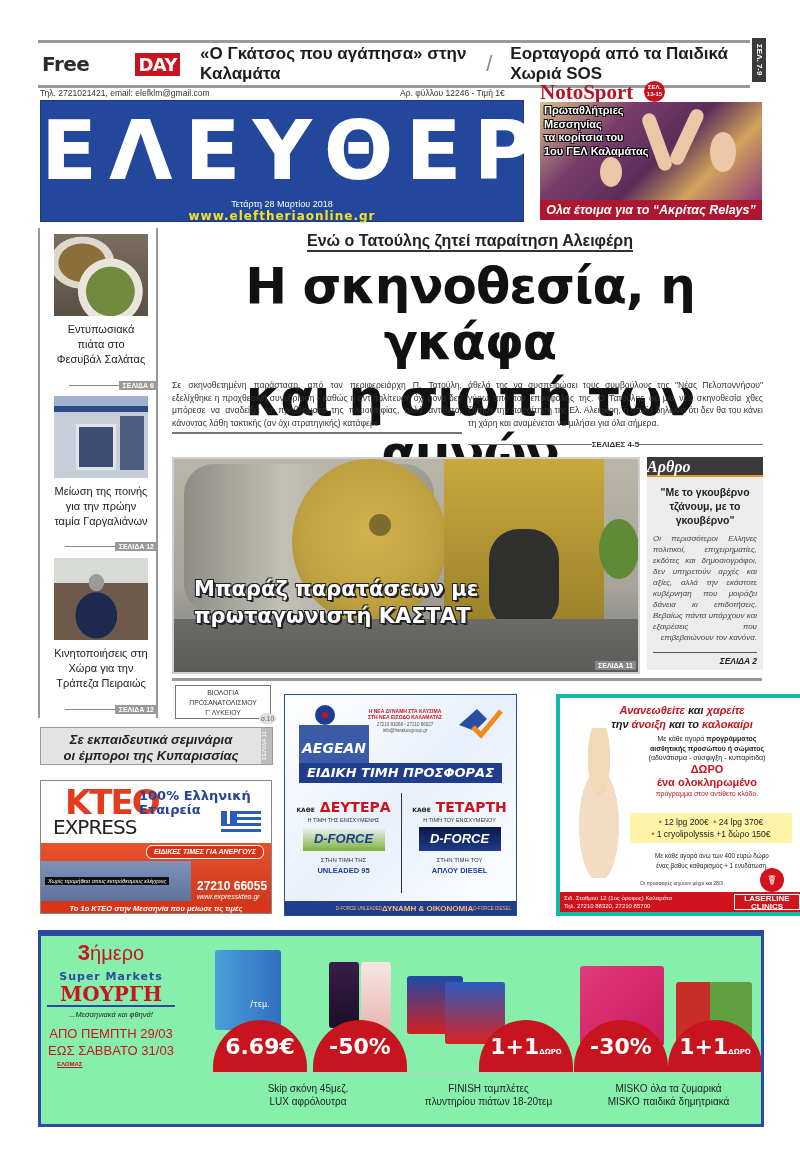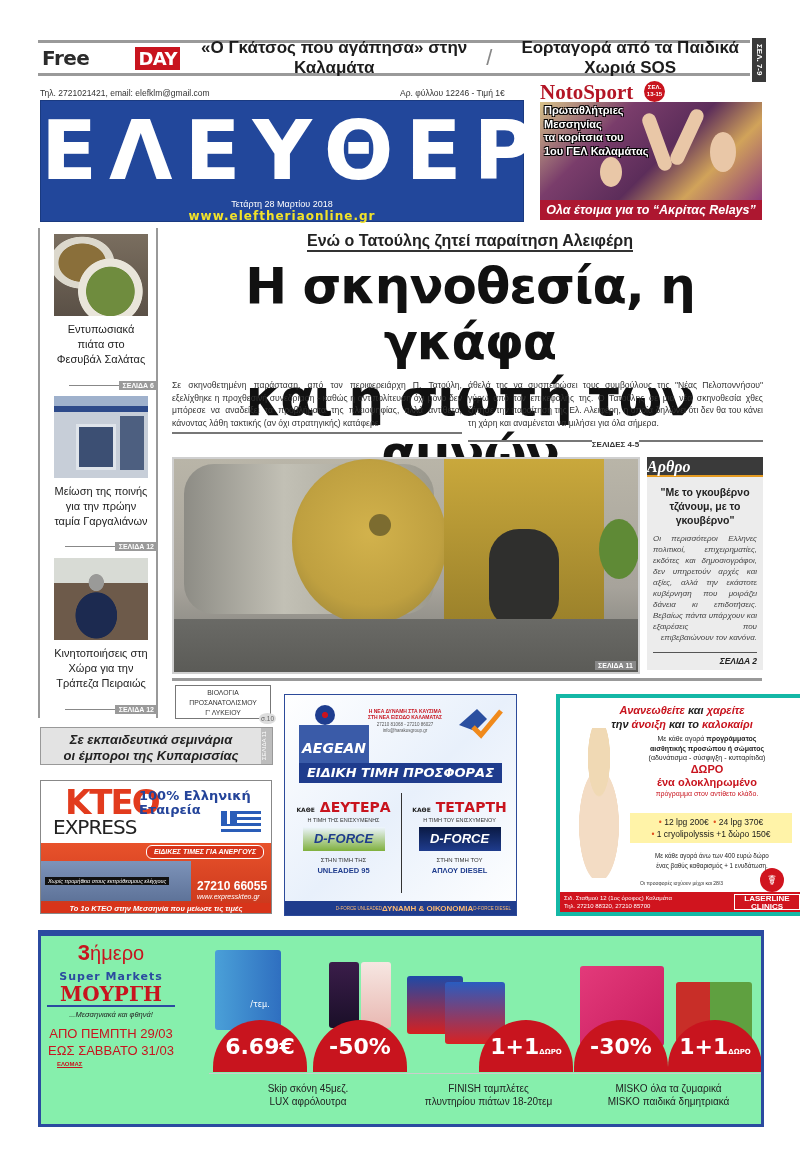--- a/index.html
+++ b/index.html
@@ -1,21 +1,21 @@
 <!DOCTYPE html>
 <html><head>
 <meta charset="utf-8">
 <style>
   * { box-sizing: border-box; margin: 0; padding: 0; }
   html, body { width: 800px; height: 1167px; background: #ffffff; overflow: hidden; }
   body { position: relative; font-family: "Liberation Sans", sans-serif; color: #1a1a1a; }
   .abs { position: absolute; }
 
   
-  .topbar { left: 38px; top: 40px; width: 712px; height: 36px; border-top: 3px solid #9a9a9a; border-bottom: 3px solid #9a9a9a; display: flex; align-items: center; text-align: center; }
+  .topbar { left: 38px; top: 40px; width: 712px; height: 48px; border-top: 3px solid #9a9a9a; border-bottom: 3px solid #9a9a9a; display: flex; align-items: center; }
   .freeday { display: flex; align-items: center; margin-left: 4px; font-weight: bold; font-size: 20px; letter-spacing: -0.5px; }
   .freeday .free { color: #2b2b2b; font-family: "DejaVu Sans", sans-serif; }
   .freeday .day { background: #c8141e; color: #fff; padding: 1px 3px; font-family: "DejaVu Sans", sans-serif; font-size: 18px; margin-left: 46px; }
   .teaser { font-size: 17px; font-weight: bold; color: #1c1c1c; }
   .teaser1 { margin-left: 20px; }
   .slash { margin: 0 18px; color: #888; font-size: 22px; font-weight: normal; }
   .sel-tab { left: 752px; top: 38px; width: 14px; height: 44px; background: #3a3a3a; color: #fff; font-size: 8px; writing-mode: vertical-rl; text-align: center; font-weight: bold; line-height: 14px; }
 
   .contact { left: 40px; top: 88px; font-size: 8.5px; color: #333; }
   .issue { left: 400px; top: 88px; font-size: 8.5px; color: #333; }
@@ -44,21 +44,21 @@
   .lc-page .line { width: 50px; height: 1px; background: #888; }
   .lc-page .tag { background: #9a9a9a; color: #fff; font-size: 7px; padding: 1px 4px; font-weight: bold; }
 
   
   .kicker { left: 170px; top: 232px; width: 600px; text-align: center; font-size: 16px; font-weight: bold; color: #222; }
   .kicker span { border-bottom: 2px solid #333; padding-bottom: 1px; }
   .headline { left: 170px; top: 258px; width: 600px; text-align: center; font-size: 50px; font-weight: bold; line-height: 56px; color: #111; letter-spacing: -1px; font-family: "DejaVu Sans", sans-serif; }
   .lede { left: 172px; top: 379px; width: 290px; font-size: 8.6px; line-height: 12.5px; color: #333; text-align: justify; }
   .lede2 { left: 468px; top: 379px; width: 295px; font-size: 8.6px; line-height: 12.5px; color: #333; text-align: justify; }
   .lede-rule { left: 172px; top: 432px; width: 290px; height: 2px; background: #777; }
-  .pages-sep { left: 468px; top: 440px; width: 295px; display: flex; align-items: flex-start; }
+  .pages-sep { left: 468px; top: 440px; width: 295px; display: flex; align-items: center; }
   .pages-sep .l { flex: 1; height: 1.5px; background: #777; }
   .pages-sep .t { font-size: 8px; font-weight: bold; color: #333; }
 
   
   .roller { left: 172px; top: 457px; width: 468px; height: 217px; border: 2px solid #cfcfcf; overflow: hidden; background: linear-gradient(#b9b5a8 0%, #a7a39b 60%, #777873 100%); }
   .drum { position: absolute; left: 10px; top: 5px; width: 250px; height: 150px; background: linear-gradient(90deg, #8d8c85 0%, #c2c0b5 40%, #9c9a8f 100%); border-radius: 30px; }
   .wheel { position: absolute; left: 118px; top: 0; width: 155px; height: 165px; border-radius: 50%; background: radial-gradient(circle at 50% 45%, #d2b24c 0%, #bfa040 60%, #8d7a35 100%); }
   .hub { position: absolute; left: 195px; top: 55px; width: 22px; height: 22px; border-radius: 50%; background: #7c6c30; }
   .yellow-body { position: absolute; left: 270px; top: 0; width: 160px; height: 160px; background: linear-gradient(#c9a83c, #9c822b); }
   .tire { position: absolute; left: 315px; top: 70px; width: 70px; height: 100px; border-radius: 30px; background: #2f2f2d; }
@@ -251,20 +251,24 @@
 </div>
 
 <div class="abs roller">
   <div class="drum"></div>
   <div class="wheel"></div>
   <div class="yellow-body"></div>
   <div class="hub"></div>
   <div class="tire"></div>
   <div class="bush"></div>
   <div class="asphalt"></div>
+  <div class="roller-caption">
+    <div>Μπαράζ παρατάσεων με</div>
+    <div>πρωταγωνιστή ΚΑΣΤΑΤ</div>
+  </div>
   <div class="roller-page">ΣΕΛΙΔΑ 11</div>
 </div>
 
 <div class="abs arthro">
   <div class="arthro-head">Αρθρο</div>
   <div class="arthro-title">"Με το γκουβέρνο τζάνουμ, με το γκουβέρνο"</div>
   <div class="arthro-body">Οι περισσότεροι Ελληνες πολιτικοί, επιχειρηματίες, εκδότες και δημοσιογράφοι, δεν υπηρετούν αρχές και αξίες, αλλά την εκάστοτε κυβέρνηση που μοιράζει δάνεια κι επιδοτήσεις. Βεβαίως πάντα υπάρχουν και εξαιρέσεις που επιβεβαιώνουν τον κανόνα.</div>
   <div class="arthro-rule"></div>
   <div class="arthro-page">ΣΕΛΙΔΑ 2</div>
 </div>

